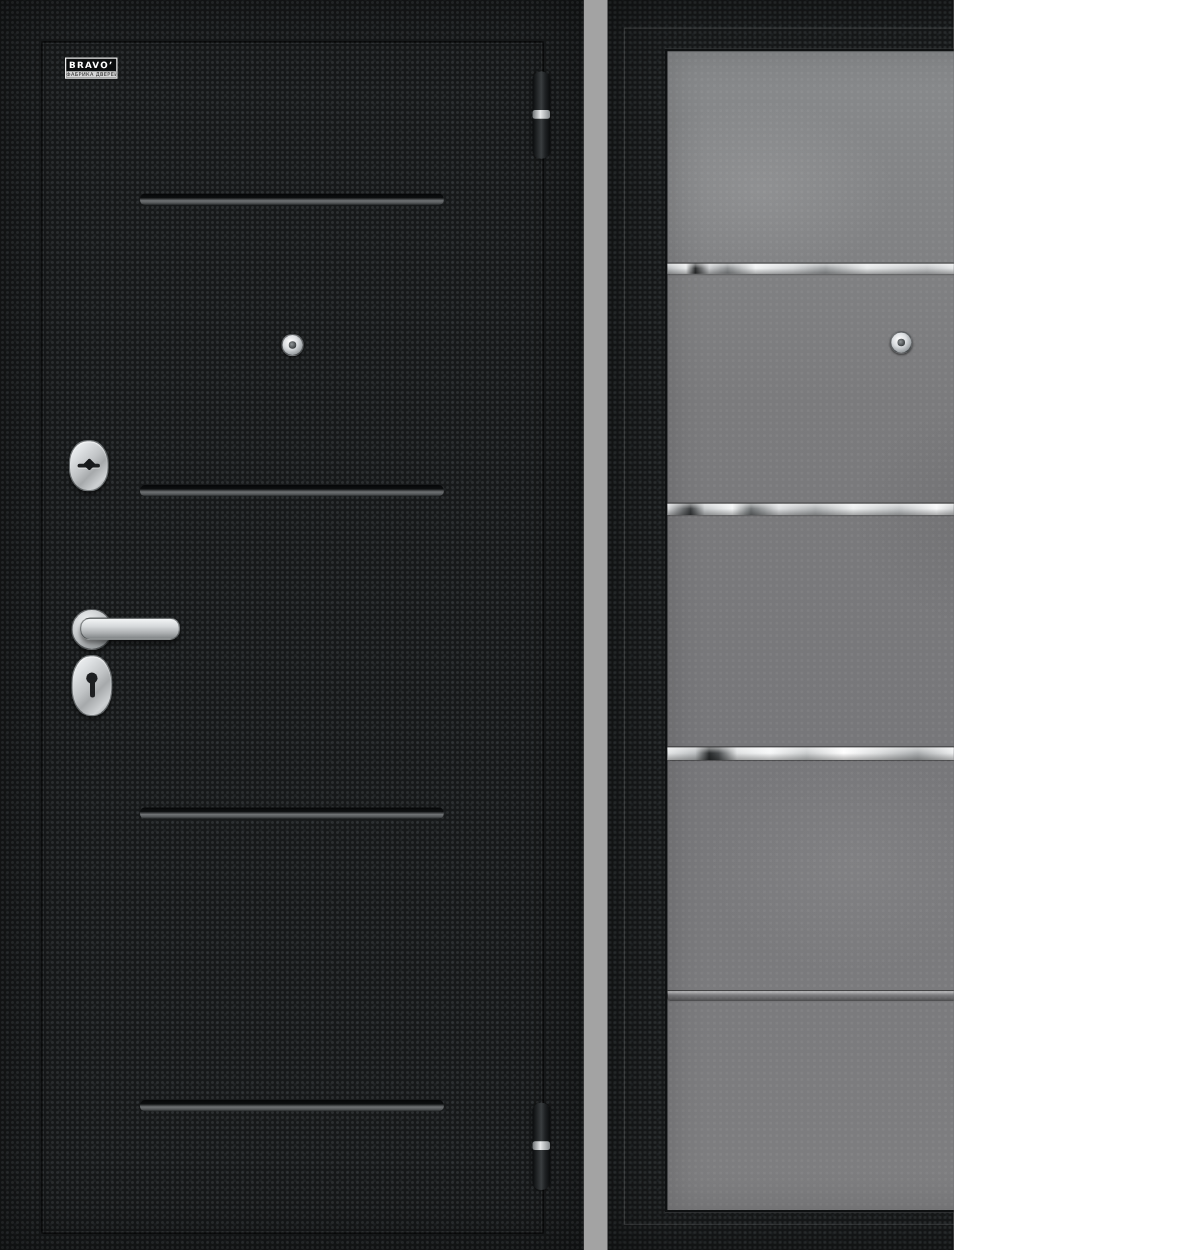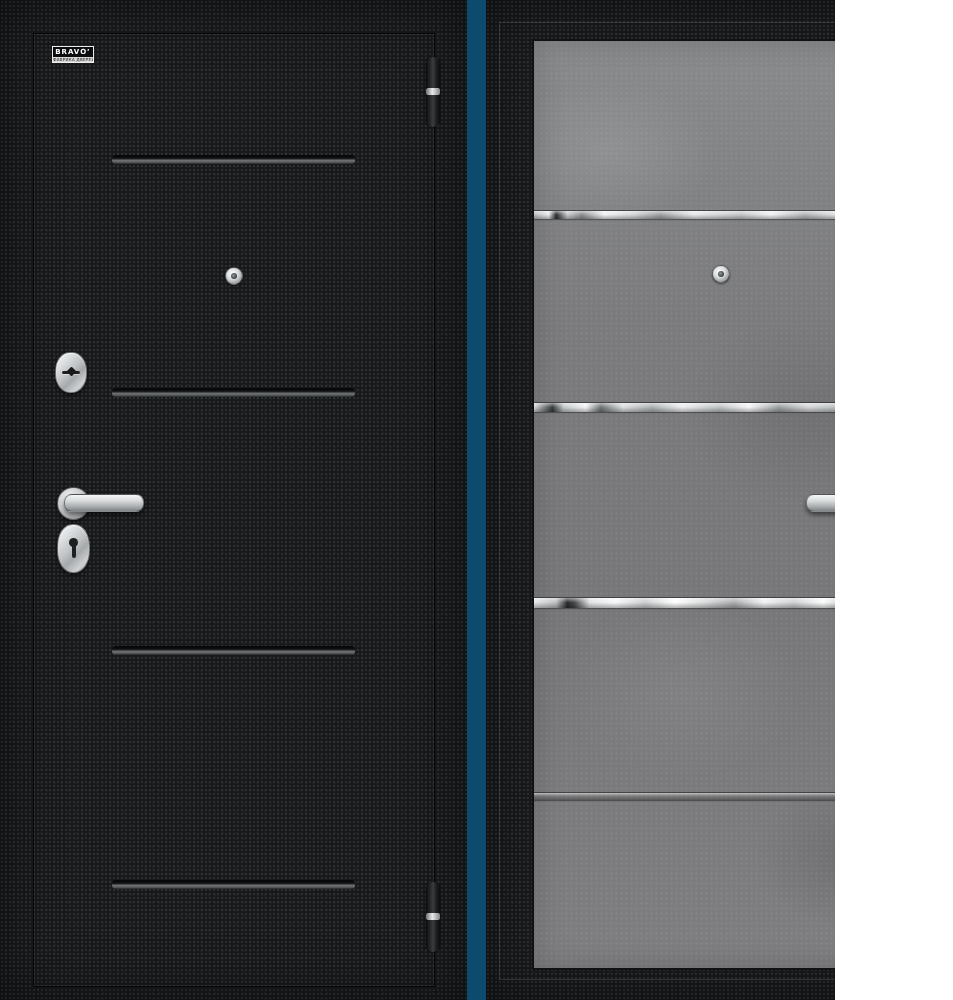--- a/index.html
+++ b/index.html
@@ -1,16 +1,16 @@
 <!DOCTYPE html>
 <html><head>
 <meta charset="utf-8">
 <style>
   html,body{margin:0;padding:0;background:#fff;}
-  .stage{position:relative;width:835px;height:1000px;background:#0c4a6e;overflow:hidden;
+  .stage{position:relative;width:763px;height:1000px;background:#a3a3a3;overflow:hidden;
          font-family:"DejaVu Sans",sans-serif;}
 
   
   .door{position:absolute;top:0;height:1000px;width:467px;background-color:#17191a;
     background-image:
       radial-gradient(rgba(160,170,175,.15) 1px,transparent 1.3px),
       radial-gradient(rgba(90,100,105,.11) 1px,transparent 1.3px);
     background-size:4px 4px,7px 7px;background-position:0 0,2px 3px;
     box-shadow:inset 0 0 60px rgba(0,0,0,.45);}
   .door-left{left:0;}

